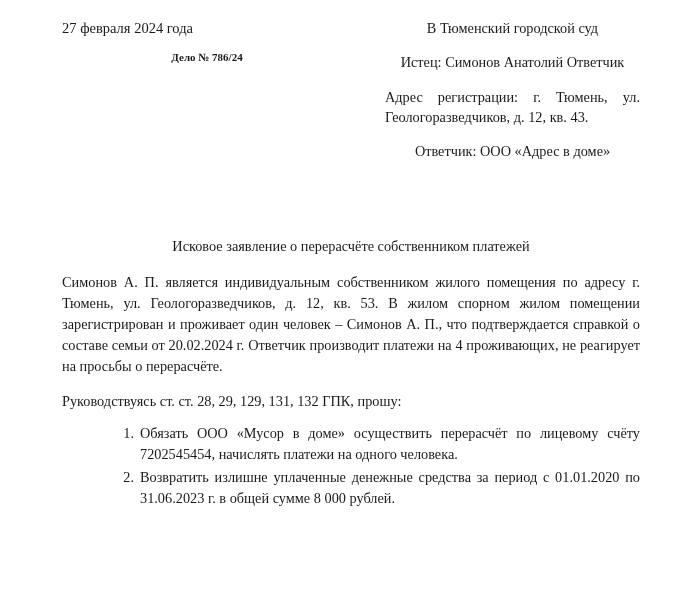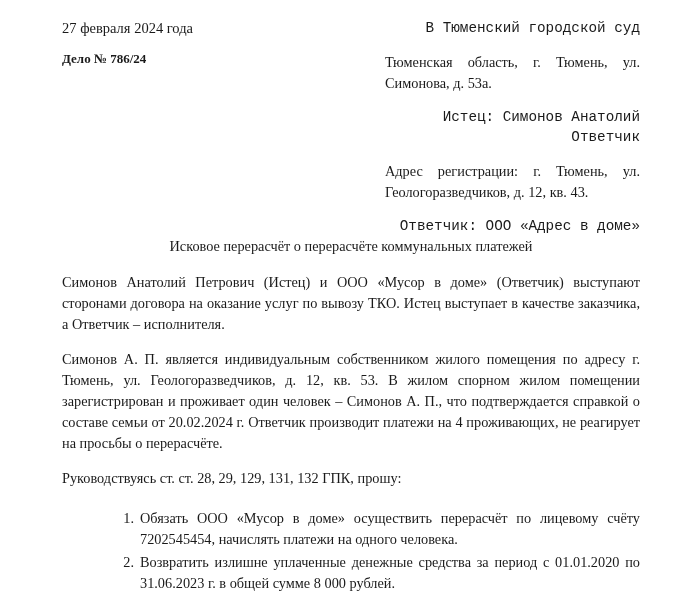--- a/index.html
+++ b/index.html
@@ -40,36 +40,36 @@
     left: 323px;
     top: 0;
     width: 255px;
   }
   .doc-date {
     font-size: 14.5px;
     line-height: 1.45;
     white-space: nowrap;
   }
   .case-no {
-    font-size: 13px;
+    font-size: 11px;
     font-weight: bold;
     line-height: 1.45;
     margin-top: 11px;
     white-space: nowrap;
+    text-align: center;
   }
   .hdr-line {
     font-size: 14.3px;
     line-height: 1.42;
     text-align: justify;
     text-justify: inter-word;
     margin: 0 0 14px 0;
   }
   .hdr-line.nowrap-ish {
-    text-align: right;
-    font-family: Liberation Mono, monospace;
+    text-align: center;
   }
 
   
   .doc-title {
     text-align: center;
     font-size: 14.3px;
     line-height: 1.4;
     margin: 6px 0 16px 0;
   }
 
@@ -78,21 +78,21 @@
     font-size: 14.3px;
   }
   .para {
     text-align: justify;
     text-justify: inter-word;
     line-height: 1.47;
     margin: 0 0 14px 0;
     hyphens: none;
   }
   .para.lead-in {
-    margin-bottom: 19px;
+    margin-bottom: 11px;
   }
 
   
   ol.claims {
     margin: 0 0 13px 0;
     padding: 0 0 0 46px;
     list-style: none;
     counter-reset: claim;
   }
   ol.claims > li {
@@ -129,33 +129,31 @@
 
   <div class="header-zone">
 
     <div class="header-left">
       <div class="doc-date">27 февраля 2024 года</div>
       <div class="case-no">Дело № 786/24</div>
     </div>
 
     <div class="header-right">
       <p class="hdr-line nowrap-ish">В Тюменский городской суд</p>
-      <p class="hdr-line">Тюменская область, г. Тюмень, ул. Симонова, д. 53а.</p>
       <p class="hdr-line nowrap-ish">Истец: Симонов Анатолий Ответчик</p>
       <p class="hdr-line">Адрес регистрации: г. Тюмень, ул. Геологоразведчиков, д. 12, кв. 43.</p>
       <p class="hdr-line nowrap-ish">Ответчик: ООО «Адрес в доме»</p>
     </div>
 
   </div>
 
-  <div class="doc-title">Исковое перерасчёт о перерасчёте коммунальных платежей</div>
+  <div class="doc-title">Исковое заявление о перерасчёте собственником платежей</div>
 
   <div class="body-zone">
 
-    <p class="para">Симонов Анатолий Петрович (Истец) и ООО «Мусор в доме» (Ответчик) выступают сторонами договора на оказание услуг по вывозу ТКО. Истец выступает в качестве заказчика, а Ответчик – исполнителя.</p>
 
     <p class="para">Симонов А. П. является индивидуальным собственником жилого помещения по адресу г. Тюмень, ул. Геологоразведчиков, д. 12, кв. 53. В жилом спорном жилом помещении зарегистрирован и проживает один человек – Симонов А. П., что подтверждается справкой о составе семьи от 20.02.2024 г. Ответчик производит платежи на 4 проживающих, не реагирует на просьбы о перерасчёте.</p>
 
     <p class="para lead-in">Руководствуясь ст. ст. 28, 29, 129, 131, 132 ГПК, прошу:</p>
 
     <ol class="claims">
       <li>Обязать ООО «Мусор в доме» осуществить перерасчёт по лицевому счёту 7202545454, начислять платежи на одного человека.</li>
       <li>Возвратить излишне уплаченные денежные средства за период с 01.01.2020 по 31.06.2023 г. в общей сумме 8 000 рублей.</li>
     </ol>
 

